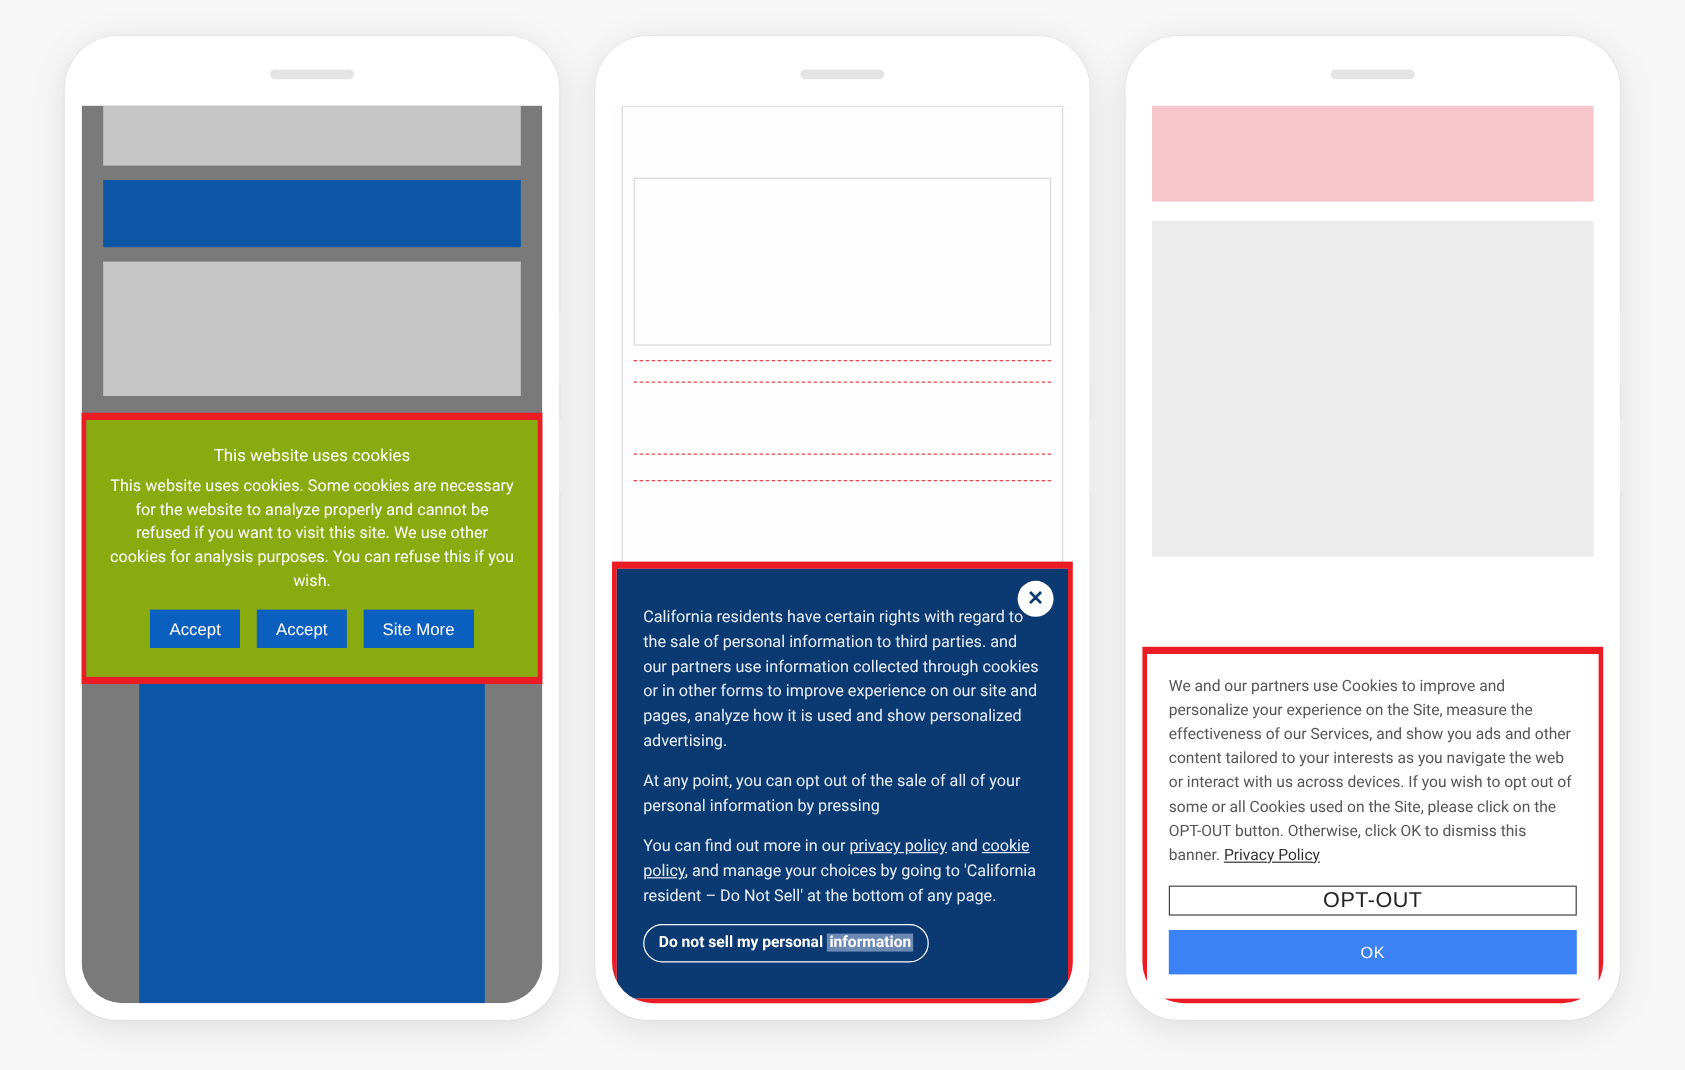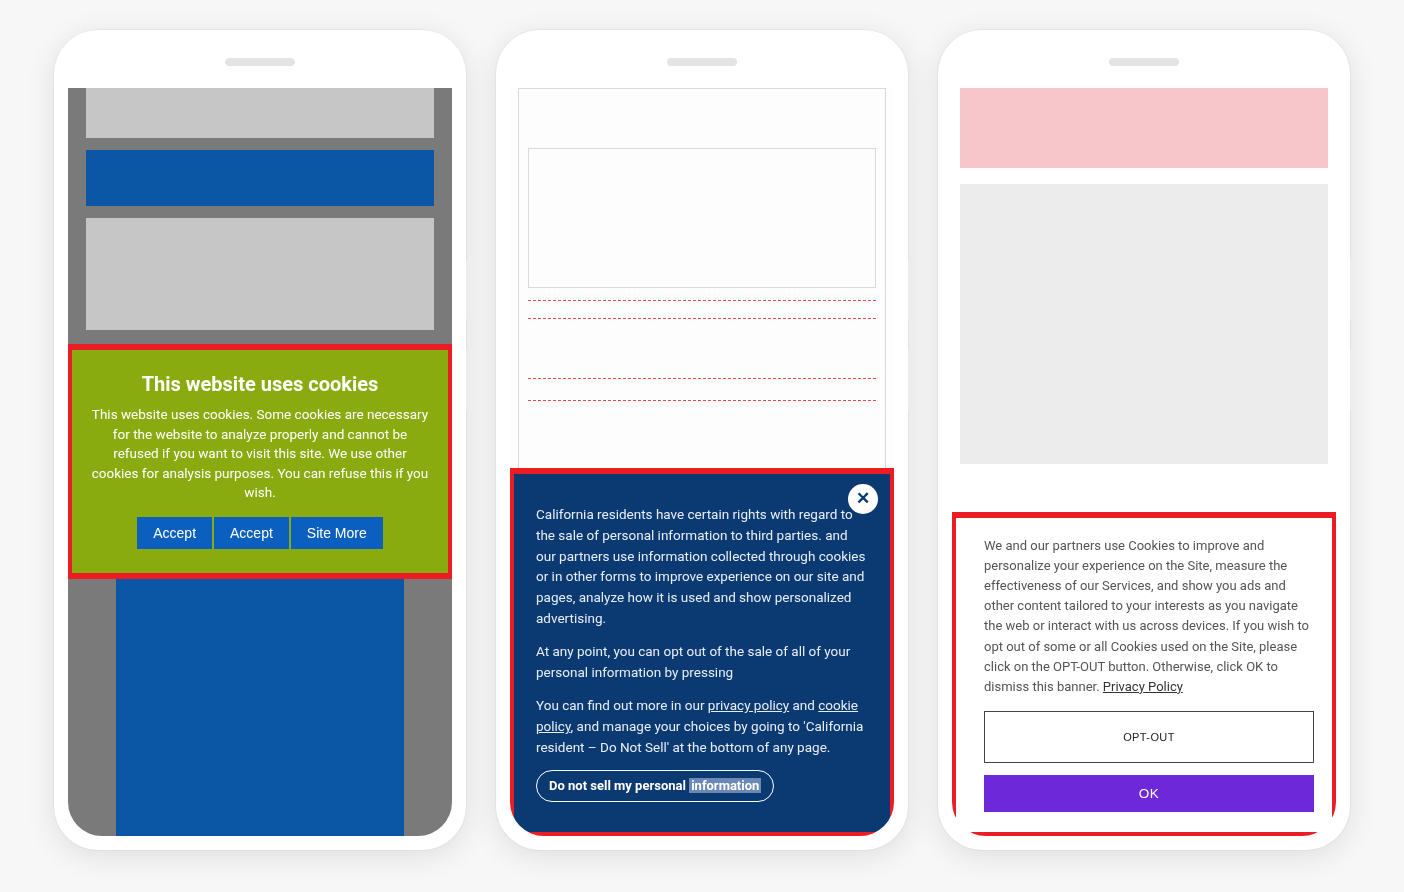--- a/index.html
+++ b/index.html
@@ -63,22 +63,22 @@
       border: 6px solid #ec1c24;
     }
     .p1-banner {
       background:#8aab0f;
       color:#fff;
       text-align:center;
       padding: 20px 18px 24px;
       font-size: 13.5px;
       line-height: 1.45;
     }
-    .p1-banner h4 { font-size:20px; font-weight:700; margin-bottom:6px; }
-    .p1-btn-row { margin-top:14px; display:flex; justify-content:center; gap:2px; }
+    .p1-banner h4 { font-size:14px; font-weight:400; margin-bottom:6px; }
+    .p1-btn-row { margin-top:14px; display:flex; justify-content:center; gap:14px; }
     .p1-btn { background:#0b5fbf; color:#fff; border:none; padding:8px 16px; font-size:14px; cursor:pointer; }
 
     
     .p2-bg { width:100%; height:100%; background:#fdfdfd; position:relative; }
     .p2-frame { position:absolute; top:0; left:8px; right:8px; bottom:0; border:1px solid #d9d9d9; }
     .p2-box { position:absolute; top:60px; left:18px; right:18px; height:140px; border:1px solid #d9d9d9; }
     .p2-red1 { position:absolute; top:212px; left:18px; right:18px; height:0; border-top:1px dashed #e14b4b; }
     .p2-red2 { position:absolute; top:230px; left:18px; right:18px; height:0; border-top:1px dashed #e14b4b; }
     .p2-red3 { position:absolute; top:290px; left:18px; right:18px; height:0; border-top:1px dashed #e14b4b; }
     .p2-red4 { position:absolute; top:312px; left:18px; right:18px; height:0; border-top:1px dashed #e14b4b; }
@@ -127,26 +127,25 @@
       position:absolute;
       left:-2px; right:-2px; bottom:-2px;
       border:6px solid #ec1c24;
     }
     .p3-banner {
       background:#fff;
       color:#555;
       padding:18px 18px 20px;
       font-size:13px;
       line-height:1.55;
-      margin-left:10px;
     }
     .p3-banner a { color:#333; text-decoration:underline; }
     .p3-btncol { margin-top:14px; display:flex; flex-direction:column; gap:12px; }
-    .p3-out { border:1px solid #444; background:#fff; color:#222; padding:19px 0; font-size:11px; letter-spacing:.4px; cursor:pointer; }
-    .p3-ok  { border:none; background:#6d28d9; color:#fff; padding:11px 0; font-size:13.5px; letter-spacing:.4px; cursor:pointer; }
+    .p3-out { border:1px solid #444; background:#fff; color:#222; padding:1px 0; font-size:18px; letter-spacing:.4px; cursor:pointer; }
+    .p3-ok  { border:none; background:#3b82f6; color:#fff; padding:11px 0; font-size:13.5px; letter-spacing:.4px; cursor:pointer; }
   </style>
 </head>
 <body>
 
 <div class="phone">
   <div class="speaker"></div>
   <div class="side-btn b1"></div>
   <div class="side-btn b2"></div>
   <div class="screen">
     <div class="p1-bg">

